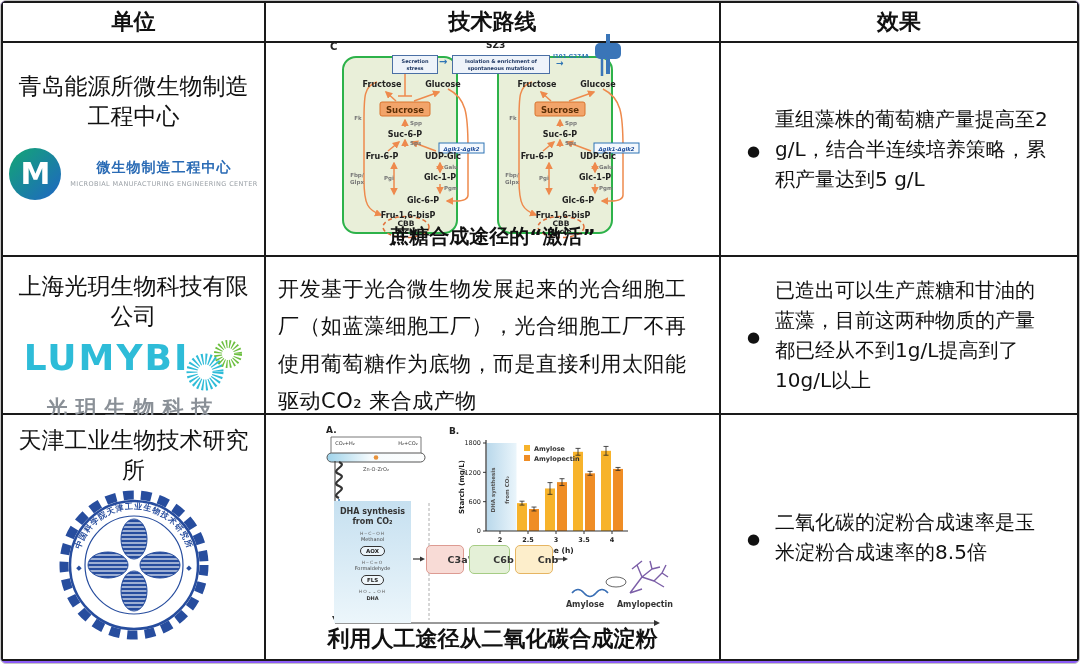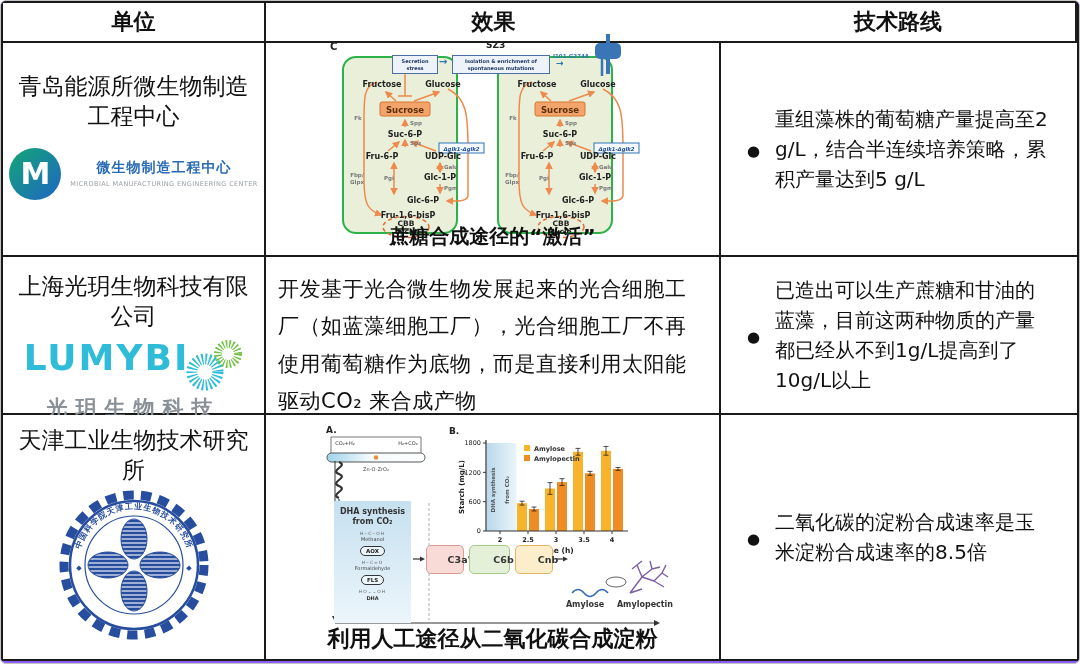--- a/index.html
+++ b/index.html
@@ -71,25 +71,25 @@
 </style>
 </head>
 <body>
 
 <div class="page">
   <div class="tbl">
 
     <div class="c hd">
         <span>单位</span>
       </div>
+    <div class="c hd">
+        <span>技术路线</span>
+      </div>
     <div class="c hd lc">
         <span>效果</span>
-      </div>
-    <div class="c hd">
-        <span>技术路线</span>
       </div>
 
     <div class="c org-cell" style="padding-top:28px;">
       <div class="org-name">青岛能源所微生物制造工程中心</div>
       <div class="mmec">
         <div class="mmec-circle">
             <span>M</span>
           </div>
         <div>
           <div class="mmec-cn">微生物制造工程中心</div>

